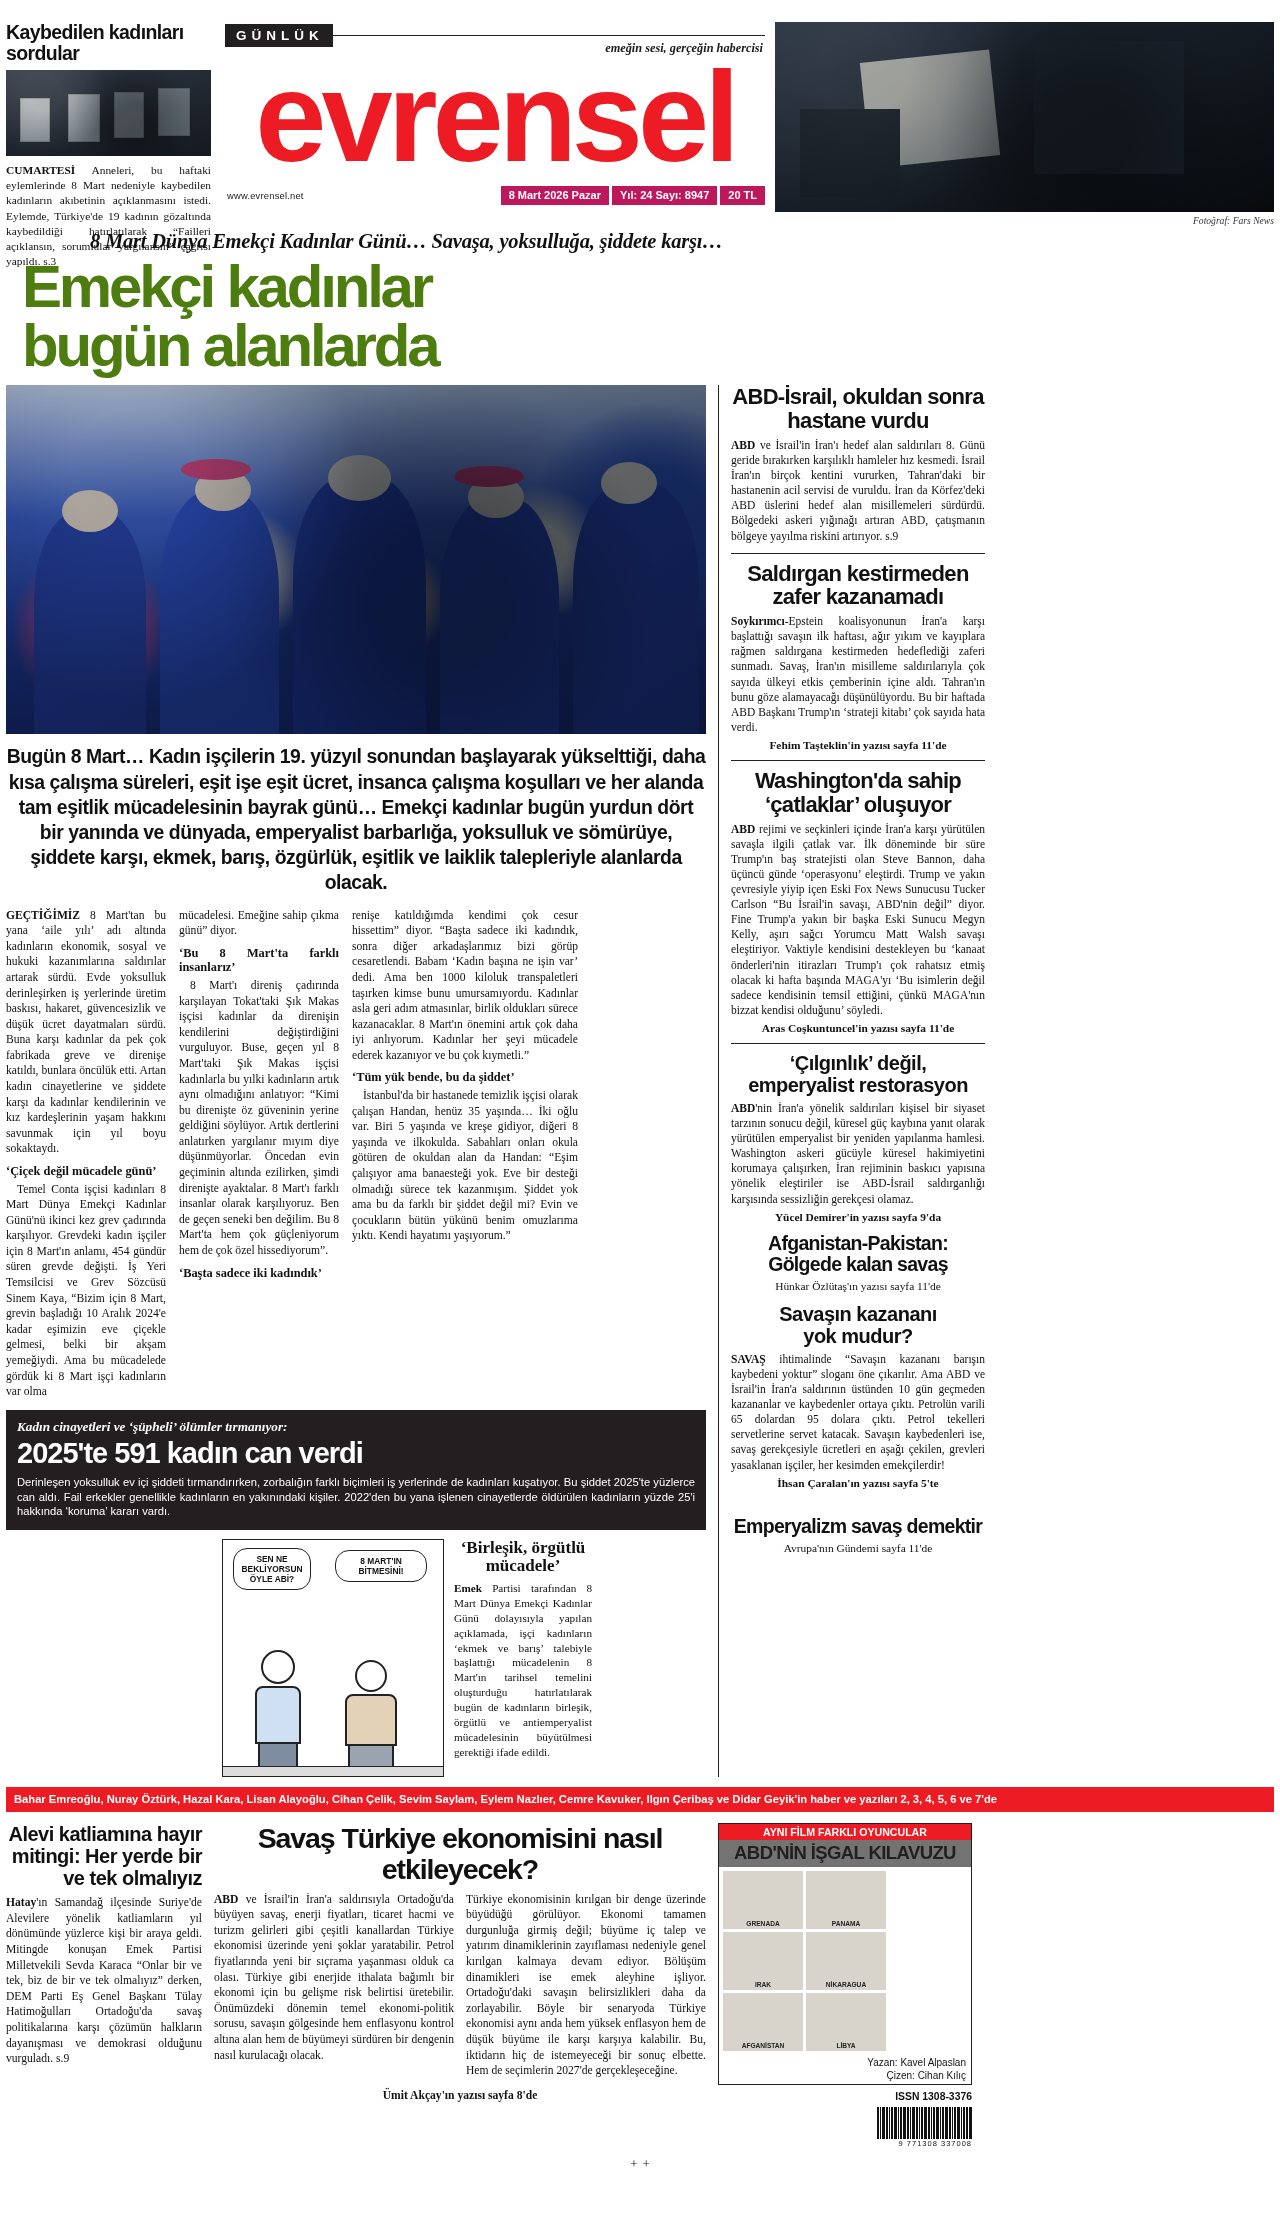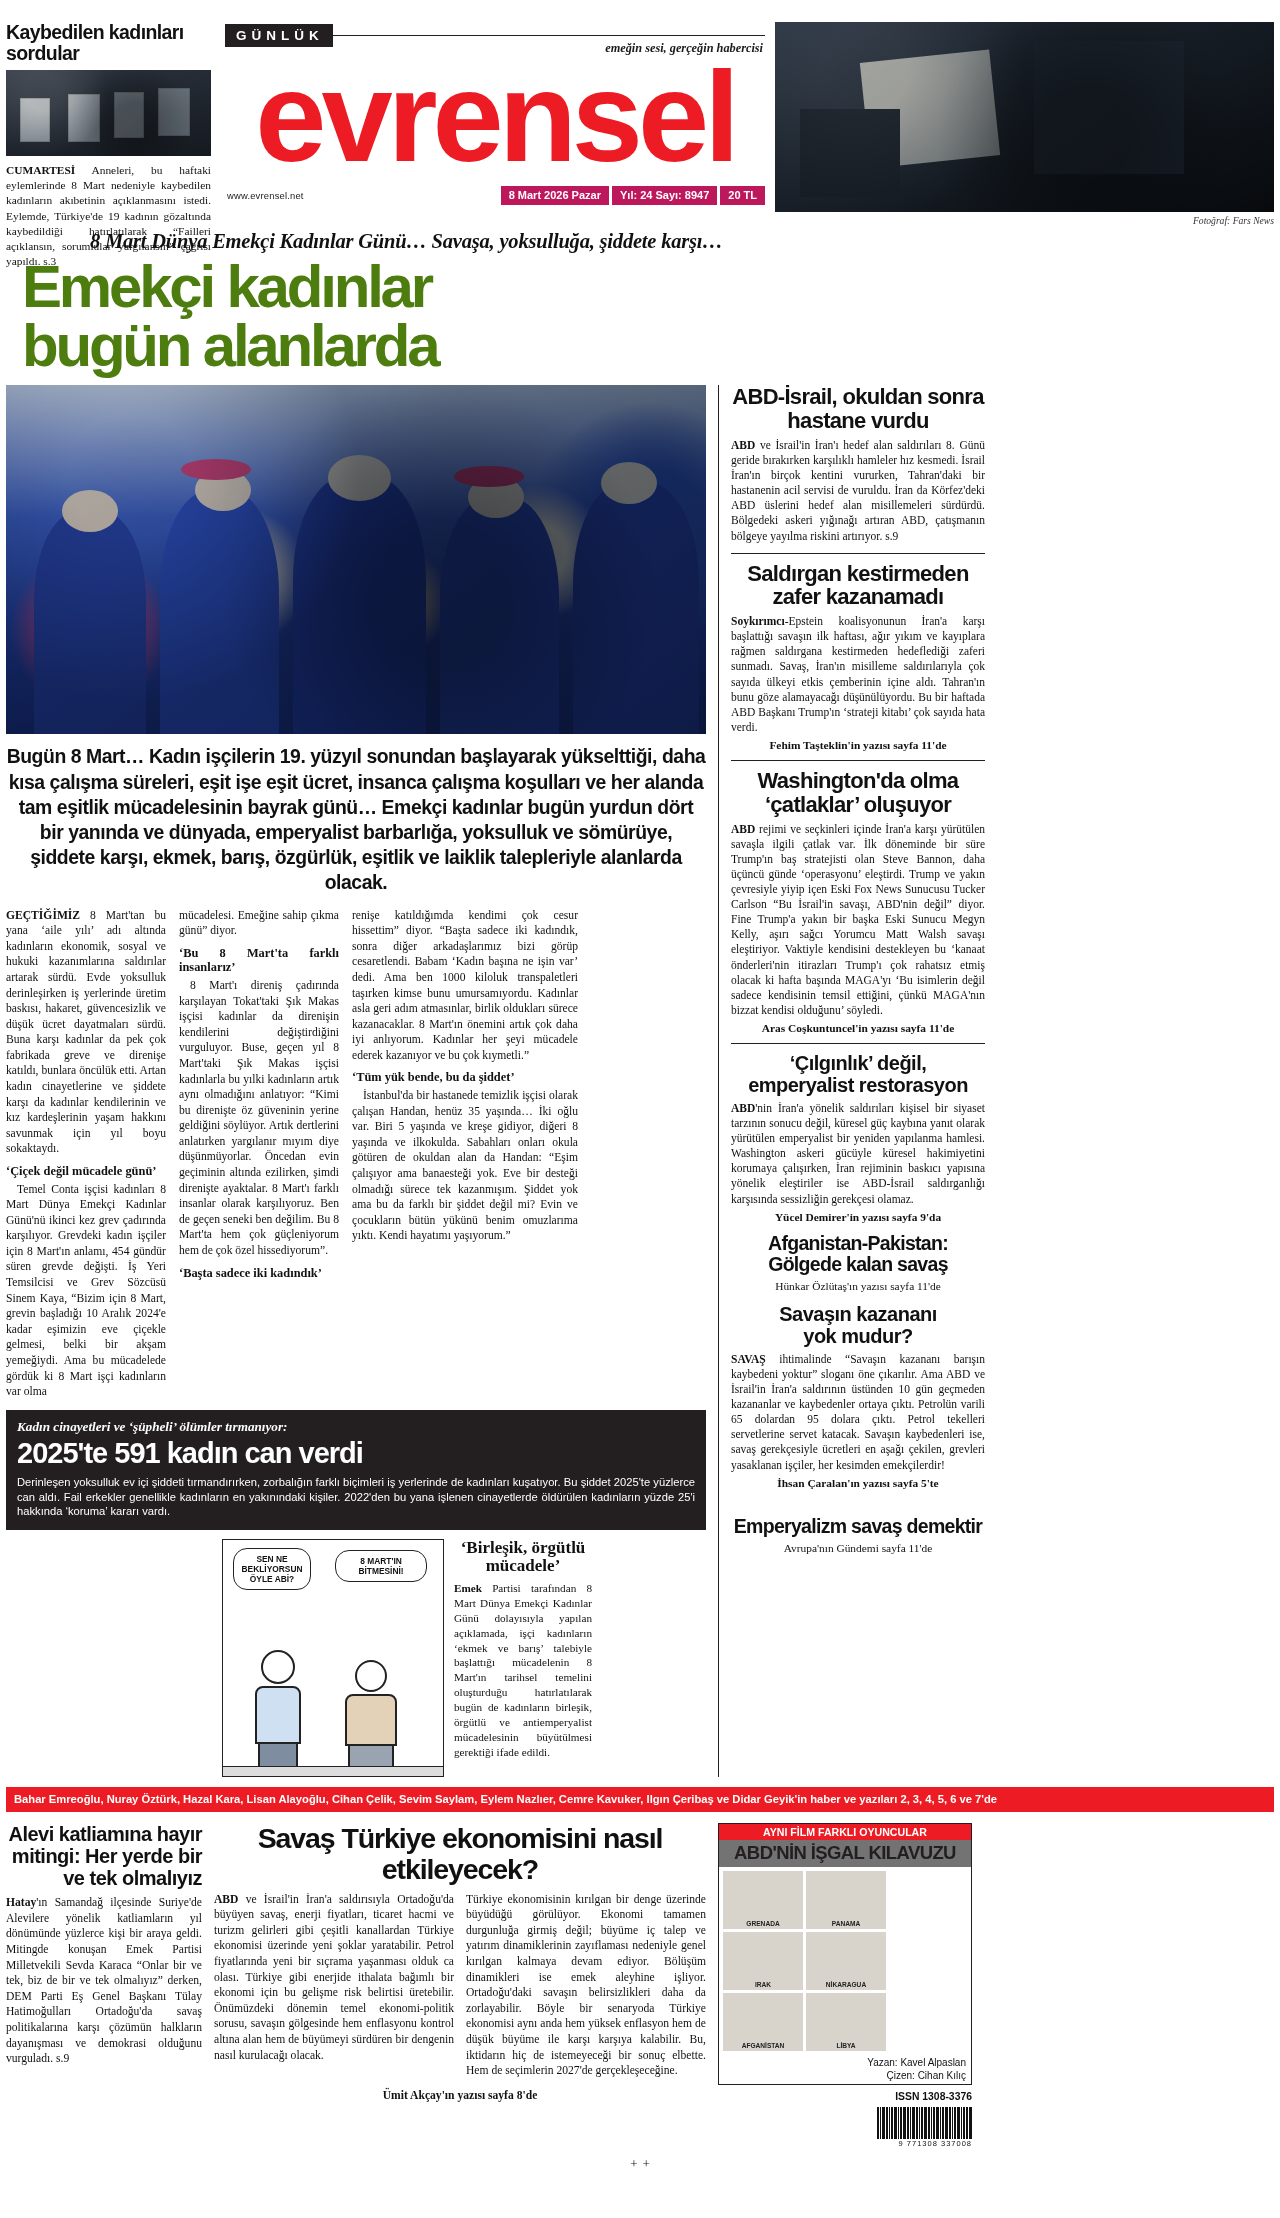--- a/index.html
+++ b/index.html
@@ -397,21 +397,21 @@
         <div class="rtext">
           <b>Soykırımcı</b><span>-Epstein koalisyonunun İran'a karşı başlattığı savaşın ilk haftası, ağır yıkım ve kayıplara rağmen saldırgana kestirmeden hedeflediği zaferi sunmadı. Savaş, İran'ın misilleme saldırılarıyla çok sayıda ülkeyi etkis çemberinin içine aldı. Tahran'ın bunu göze alamayacağı düşünülüyordu. Bu bir haftada ABD Başkanı Trump'ın ‘strateji kitabı’ çok sayıda hata verdi.</span>
         </div>
         <div class="rby">Fehim Taşteklin'in yazısı sayfa 11'de</div>
       </div>
 
       <div class="rrule"></div>
 
       <div>
         <div class="rhead">
-          <span>Washington'da olma</span><br>
+          <span>Washington'da sahip</span><br>
           <span>‘çatlaklar’ oluşuyor</span>
         </div>
         <div class="rtext">
           <b>ABD</b><span> rejimi ve seçkinleri içinde İran'a karşı yürütülen savaşla ilgili çatlak var. İlk döneminde bir süre Trump'ın baş stratejisti olan Steve Bannon, daha üçüncü günde ‘operasyonu’ eleştirdi. Trump ve yakın çevresiyle yiyip içen Eski Fox News Sunucusu Tucker Carlson “Bu İsrail'in savaşı, ABD'nin değil” diyor. Fine Trump'a yakın bir başka Eski Sunucu Megyn Kelly, aşırı sağcı Yorumcu Matt Walsh savaşı eleştiriyor. Vaktiyle kendisini destekleyen bu ‘kanaat önderleri'nin itirazları Trump'ı çok rahatsız etmiş olacak ki hafta başında MAGA'yı ‘Bu isimlerin değil sadece kendisinin temsil ettiğini, çünkü MAGA'nın bizzat kendisi olduğunu’ söyledi.</span>
         </div>
         <div class="rby">Aras Coşkuntuncel'in yazısı sayfa 11'de</div>
       </div>
 
       <div class="rrule"></div>
 

